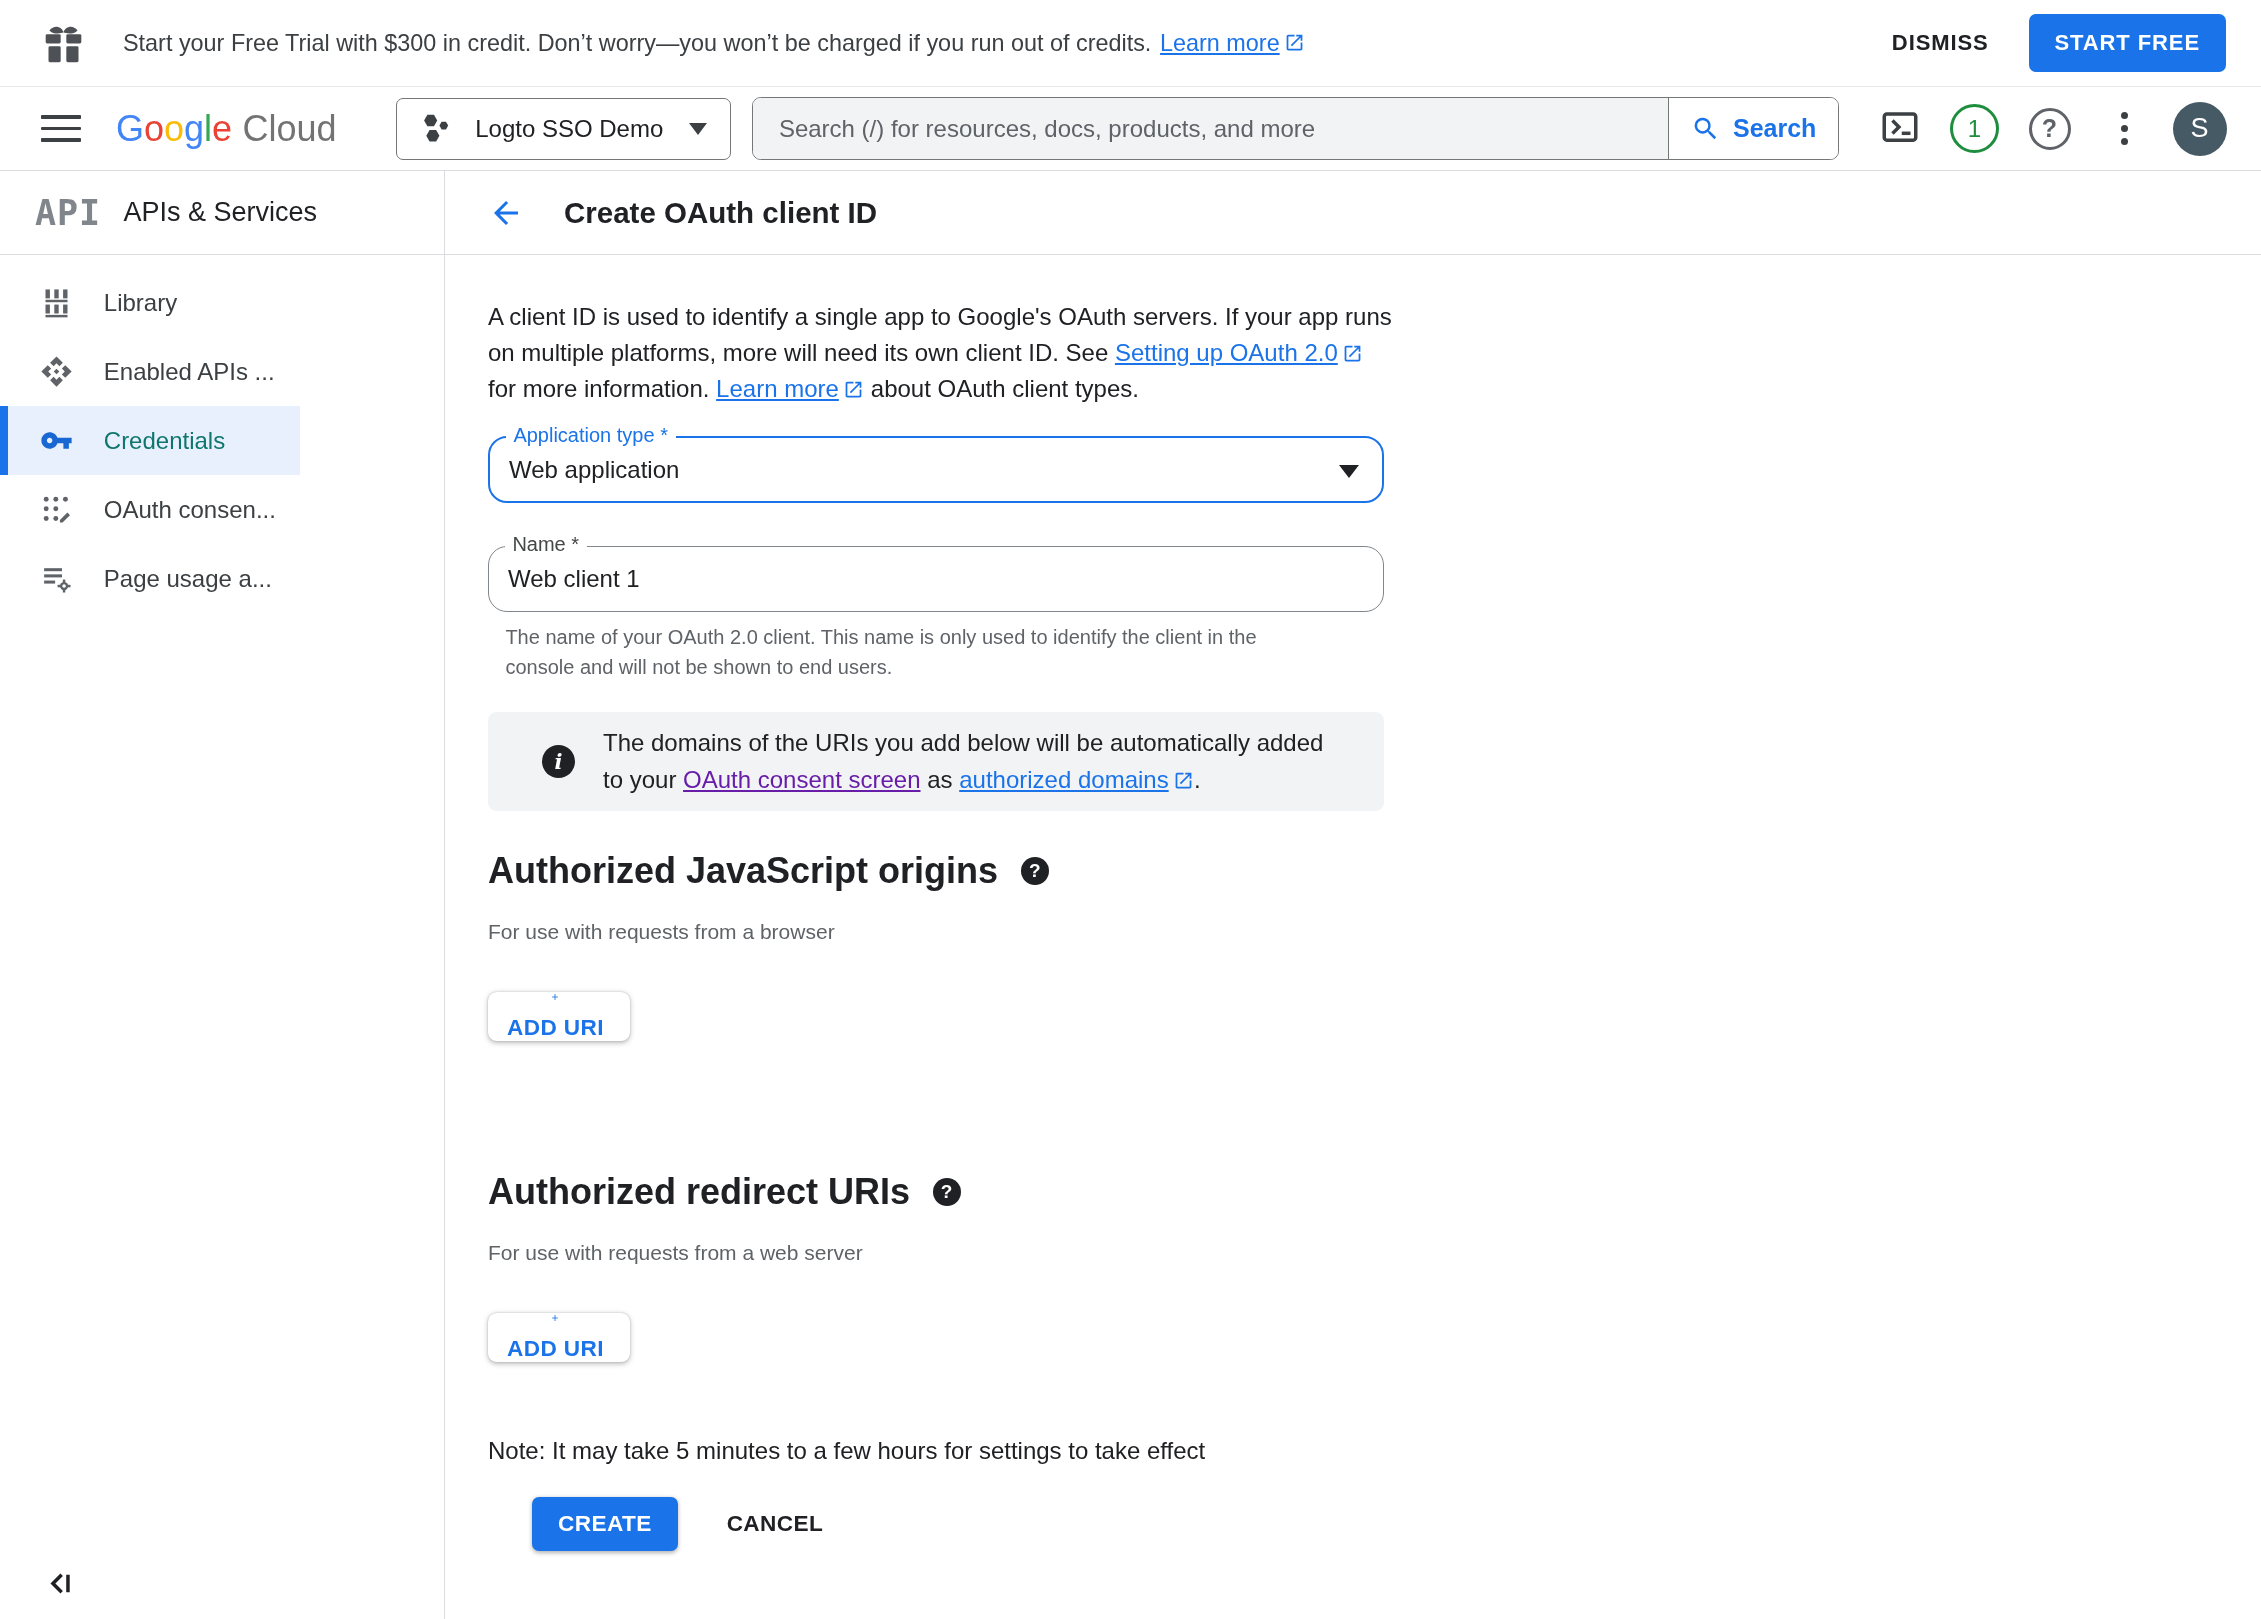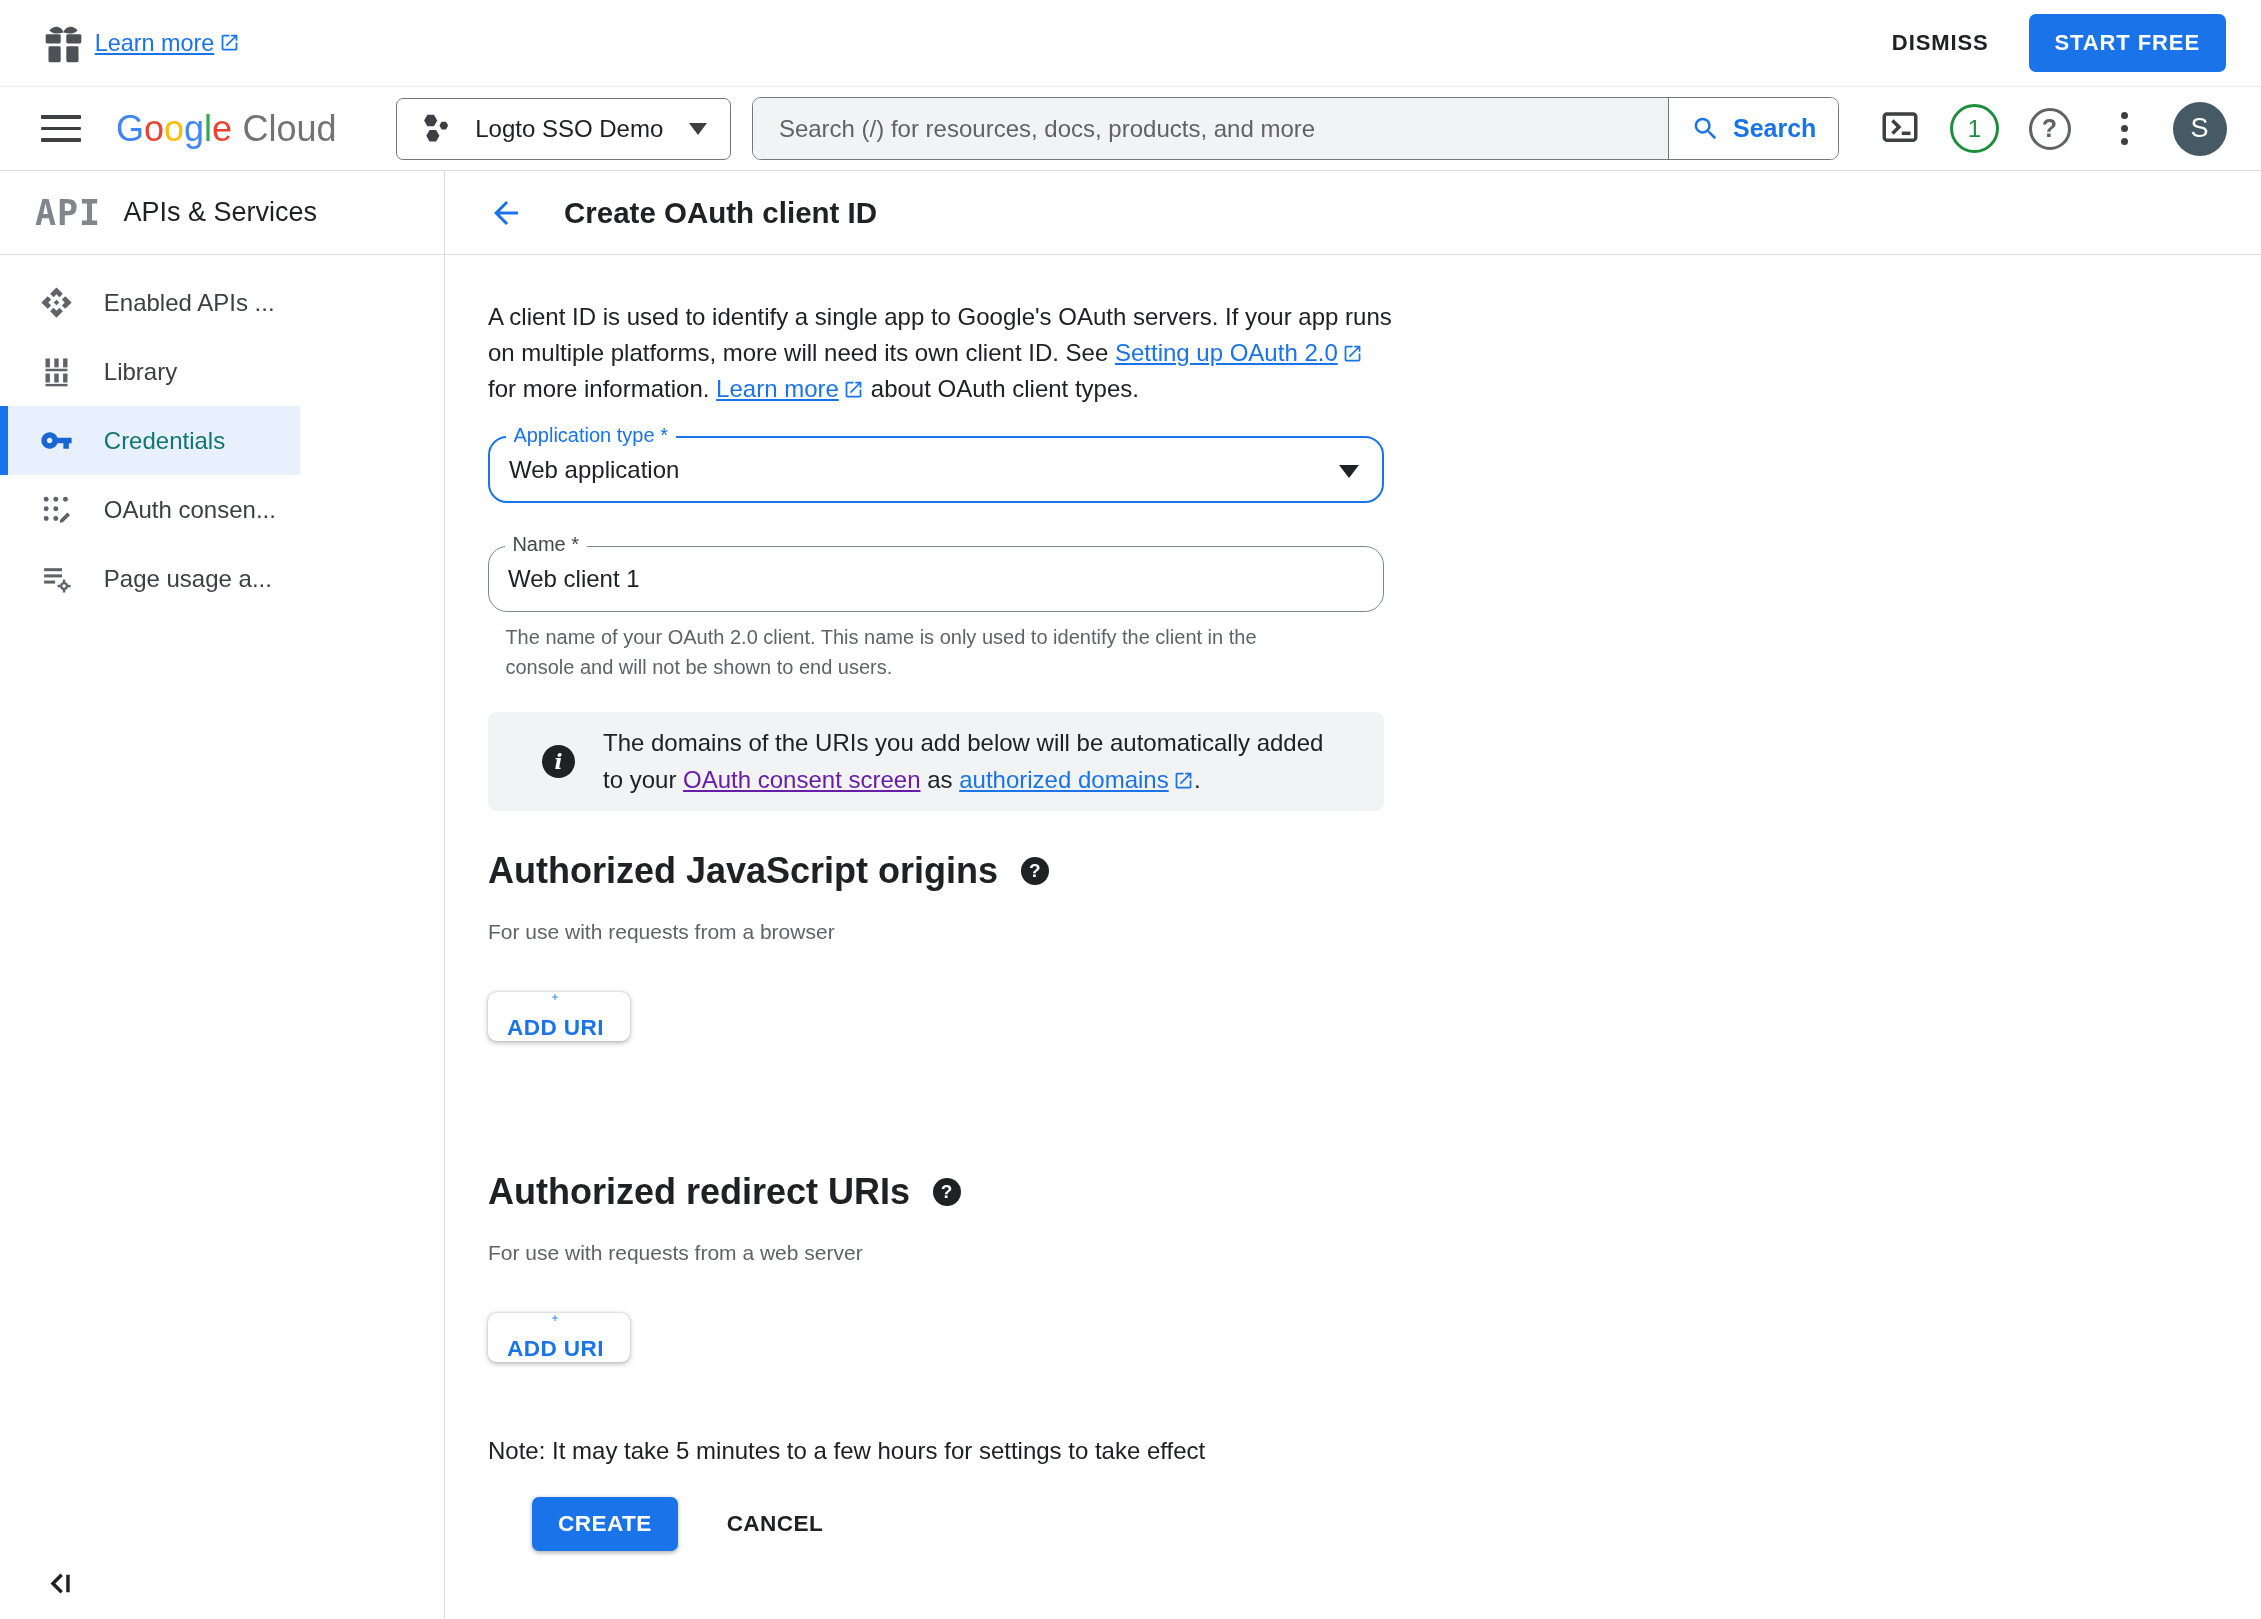--- a/index.html
+++ b/index.html
@@ -127,20 +127,21 @@
   <div class="banner">
     <svg class="gift" viewBox="0 0 48 48">
       <g fill="#4d5156">
         <path d="M9 10 C14 3.5, 22 5.5, 24 12 C26 5.5, 34 3.5, 39 10 C35 14.5, 27 13.5, 24 12 C21 13.5, 13 14.5, 9 10 Z"></path>
         <rect x="5" y="14" width="16" height="10" rx="1.5"></rect>
         <rect x="27" y="14" width="16" height="10" rx="1.5"></rect>
         <rect x="8" y="27" width="13" height="17" rx="1.5"></rect>
         <rect x="27" y="27" width="13" height="17" rx="1.5"></rect>
       </g>
     </svg>
+    <span class="banner-text">Start your Free Trial with $300 in credit. Don’t worry—you won’t be charged if you run out of credits.</span>
     <a class="banner-link"><span>Learn more</span><svg class="ext" viewBox="0 0 24 24" fill="#1a73e8">
           <path d="M19 19H5V5h7V3H5c-1.11 0-2 .9-2 2v14c0 1.1.89 2 2 2h14c1.1 0 2-.9 2-2v-7h-2v7zM14 3v2h3.59l-9.83 9.83 1.41 1.41L19 6.41V10h2V3h-7z"></path>
         </svg></a>
     <button class="dismiss-btn">DISMISS</button>
     <button class="startfree-btn">START FREE</button>
   </div>
 
   <div class="appbar">
     <button class="hamburger">
         <i></i>
@@ -201,37 +202,37 @@
 
     <aside class="sidebar">
       <div class="sidebar-head">
         <span class="api-logo">API</span>
         <span class="sidebar-title">APIs &amp; Services</span>
       </div>
       <nav class="nav">
         <div class="nav-item">
           <span class="nav-accent"></span>
           <svg class="nav-icon" viewBox="0 0 24 24" fill="currentColor">
-              <path d="M14 12l-2 2-2-2 2-2 2 2zm-2-6l2.12 2.12 2.5-2.5L12 1 7.38 5.62l2.5 2.5L12 6zm-6 6l2.12-2.12-2.5-2.5L1 12l4.62 4.62 2.5-2.5L6 12zm12 0l-2.12 2.12 2.5 2.5L23 12l-4.62-4.62-2.5 2.5L18 12zm-6 6l-2.12-2.12-2.5 2.5L12 23l4.62-4.62-2.5-2.5L12 18z"></path>
-            </svg>
-          <span class="nav-label">Enabled APIs ...</span>
-        </div>
-        <div class="nav-item">
-          <span class="nav-accent"></span>
-          <svg class="nav-icon" viewBox="0 0 24 24" fill="currentColor">
               <rect x="4" y="2.5" width="3.2" height="6.5"></rect>
               <rect x="10.4" y="2.5" width="3.2" height="6.5"></rect>
               <rect x="16.8" y="2.5" width="3.2" height="6.5"></rect>
               <rect x="4" y="10" width="16" height="1.8"></rect>
               <rect x="4" y="13.5" width="3.2" height="6.5"></rect>
               <rect x="10.4" y="13.5" width="3.2" height="6.5"></rect>
               <rect x="16.8" y="13.5" width="3.2" height="6.5"></rect>
               <rect x="4" y="21" width="16" height="1.8"></rect>
             </svg>
           <span class="nav-label">Library</span>
+        </div>
+        <div class="nav-item">
+          <span class="nav-accent"></span>
+          <svg class="nav-icon" viewBox="0 0 24 24" fill="currentColor">
+              <path d="M14 12l-2 2-2-2 2-2 2 2zm-2-6l2.12 2.12 2.5-2.5L12 1 7.38 5.62l2.5 2.5L12 6zm-6 6l2.12-2.12-2.5-2.5L1 12l4.62 4.62 2.5-2.5L6 12zm12 0l-2.12 2.12 2.5 2.5L23 12l-4.62-4.62-2.5 2.5L18 12zm-6 6l-2.12-2.12-2.5 2.5L12 23l4.62-4.62-2.5-2.5L12 18z"></path>
+            </svg>
+          <span class="nav-label">Enabled APIs ...</span>
         </div>
         <div class="nav-item selected">
           <span class="nav-accent"></span>
           <svg class="nav-icon" viewBox="0 0 24 24" fill="currentColor">
               <path d="M12.65 10C11.83 7.67 9.61 6 7 6c-3.31 0-6 2.69-6 6s2.69 6 6 6c2.61 0 4.83-1.67 5.65-4H17v4h4v-4h2v-4H12.65zM7 14c-1.1 0-2-.9-2-2s.9-2 2-2 2 .9 2 2-.9 2-2 2z"></path>
             </svg>
           <span class="nav-label">Credentials</span>
         </div>
         <div class="nav-item">
           <span class="nav-accent"></span>

